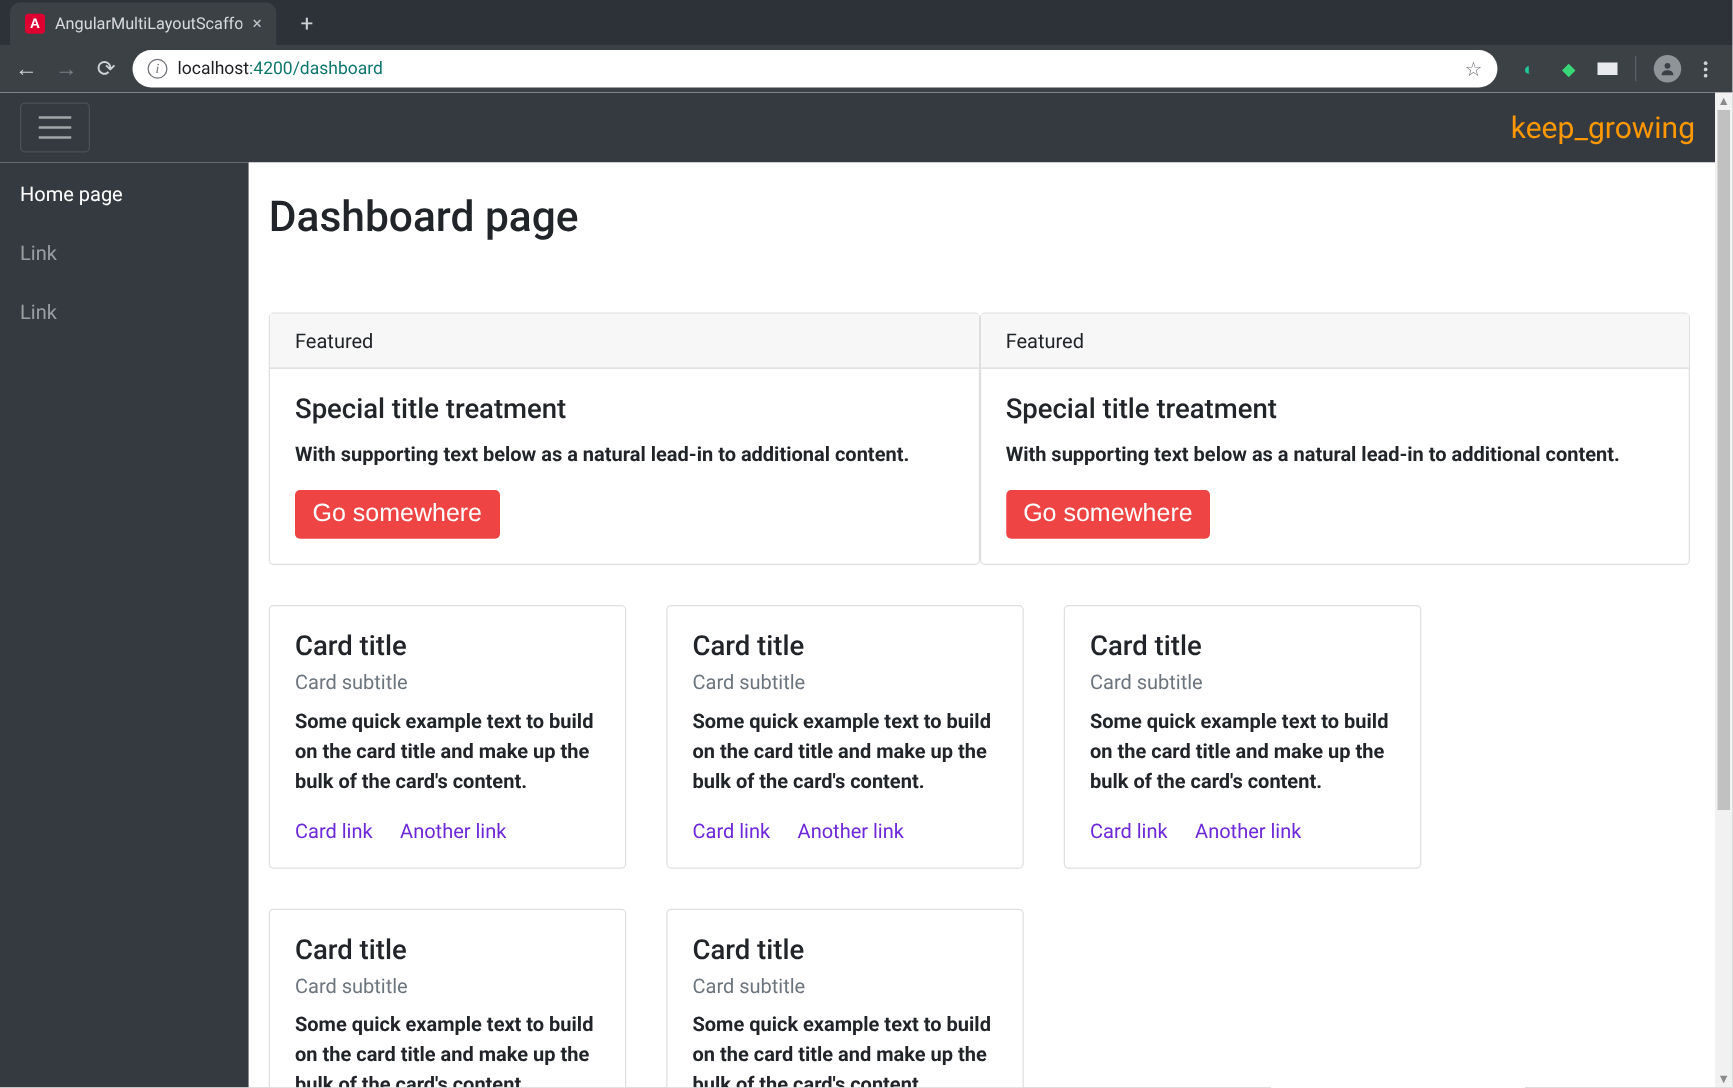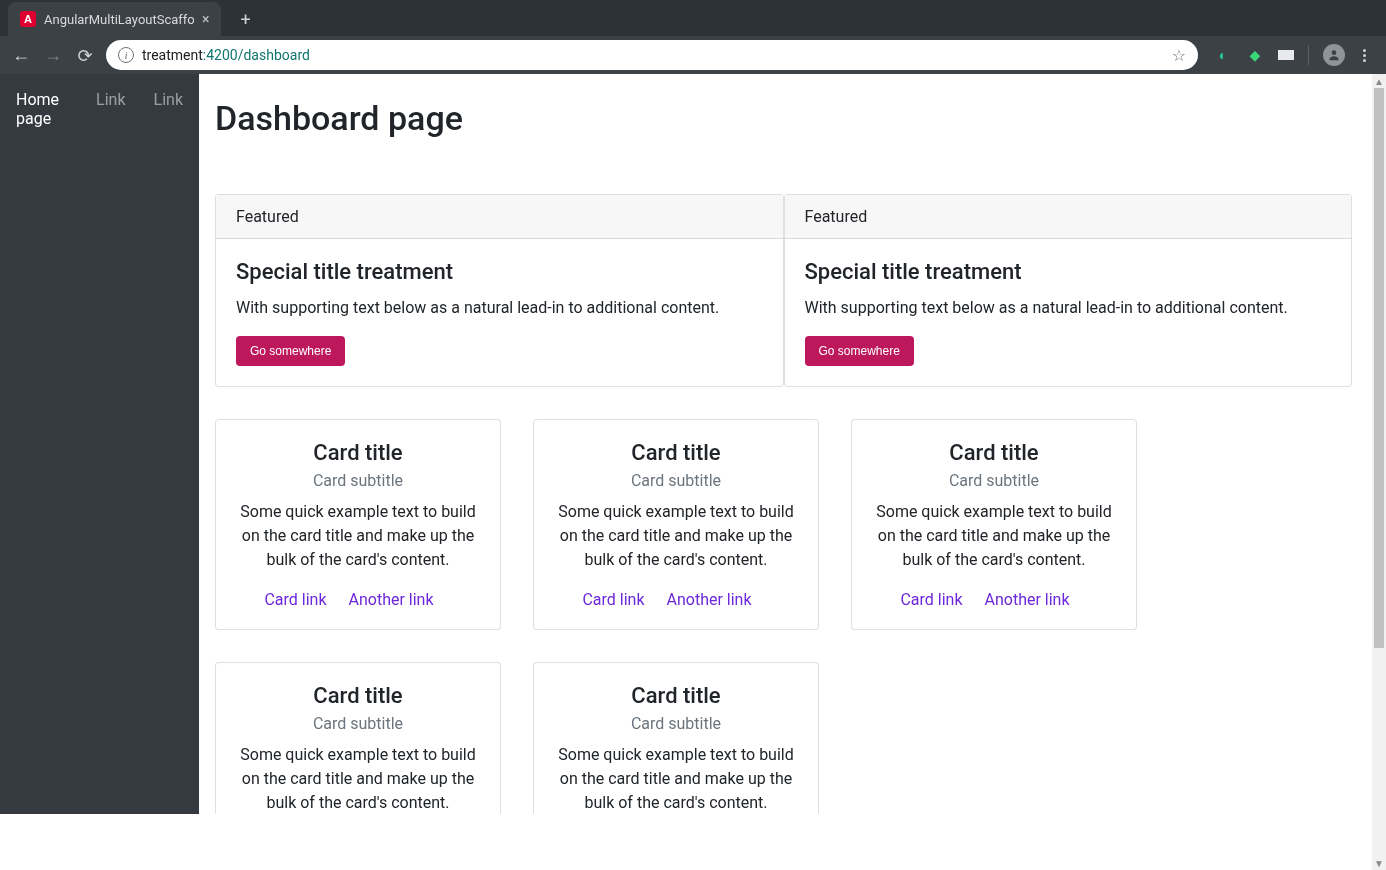--- a/index.html
+++ b/index.html
@@ -75,45 +75,45 @@
     width: 56px; height: 40px; border: 1px solid rgba(255,255,255,0.12);
     border-radius: 4px; display:flex; align-items:center; justify-content:center;
   }
   .hamburger svg line { stroke: rgba(255,255,255,0.55); stroke-width:2; }
   .brand { color: #ff9800; font-size: 24px; }
 
   
   .app-body { display:flex; height: calc(100% - 56px); }
   .sidebar {
     width: 199px; background: #343a40; padding: 16px;
-    display:flex; flex-direction:row; gap: 28px;
+    display:flex; flex-direction:column; gap: 28px;
   }
   .sidebar a { color: rgba(255,255,255,0.5); text-decoration:none; font-size: 16px; }
   .sidebar a.active { color: #fff; }
 
   .content { flex:1; background:#fff; padding: 24px 20px 40px 16px; overflow:hidden; }
   .page-title { font-size: 34px; font-weight: 500; color:#212529; margin-bottom: 56px; }
 
   .row { display:flex; margin-bottom: 32px; }
   .col-half { flex:1; }
 
   .card { border:1px solid rgba(0,0,0,0.125); border-radius: 4px; background:#fff; }
   .card-header { padding: 12px 20px; background: #f7f7f8; border-bottom:1px solid rgba(0,0,0,0.125); color:#212529; font-size:16px; }
   .card-body { padding: 20px; }
   .card-title { font-size: 22px; font-weight:500; color:#212529; margin-bottom: 12px; }
   .card-subtitle { font-size: 16px; color:#6c757d; margin-bottom: 10px; margin-top:-6px; }
-  .card-text { font-size: 16px; color:#212529; margin-bottom: 16px; line-height:1.5; }
+  .card-text { font-size: 16px; color:#212529; margin-bottom: 16px; line-height:1.5;font-weight:bold; }
   .btn-primary {
-    display:inline-block; background:#be185d; color:#fff; border:none;
-    padding: 8px 14px; font-size:12px; border-radius:4px; cursor:pointer;
+    display:inline-block; background:#ef4444; color:#fff; border:none;
+    padding: 8px 14px; font-size:20px; border-radius:4px; cursor:pointer;
   }
   .card-link { color:#6d28d9; text-decoration:none; font-size:16px; margin-right: 18px; }
 
   .grid3 { display:flex; gap: 32px; margin-bottom: 32px; }
-  .grid3 .card { flex:0 0 286px;text-align:center; }
+  .grid3 .card { flex:0 0 286px; }
   .grid3 .card-body { padding: 20px; }
   .card .links-row { margin-top: 18px; }
 </style>
 </head>
 <body>
 
 <div class="browser-frame">
 
   <div class="tab-strip">
     <div class="tab">
@@ -123,21 +123,21 @@
     </div>
     <div class="new-tab-btn">+</div>
   </div>
 
   <div class="toolbar">
     <span class="nav-icon">←</span>
     <span class="nav-icon" style="color:#7d8186;">→</span>
     <span class="nav-icon">⟳</span>
     <div class="omnibox">
       <span class="info-icon">i</span>
-      <span><span class="url-host">treatment</span><span class="url-rest">:4200/dashboard</span></span>
+      <span><span class="url-host">localhost</span><span class="url-rest">:4200/dashboard</span></span>
       <span class="star">☆</span>
     </div>
     <div class="ext-icons">
       <span class="ext-icon" style="color:#20c997;">◐</span>
       <span class="ext-icon" style="color:#38d878;">◆</span>
       <span class="ext-icon" style="background:#e8eaed;width:16px;height:10px;"></span>
       <span class="divider"></span>
       <span class="profile-icon">
         <svg width="14" height="14" viewBox="0 0 24 24" fill="#3c4146">
             <circle cx="12" cy="8" r="4"></circle>
@@ -148,20 +148,30 @@
           <span></span>
           <span></span>
           <span></span>
         </div>
     </div>
   </div>
 
   <div class="viewport">
     <div class="page-scroll">
 
+      <div class="app-header">
+        <div class="hamburger">
+          <svg width="30" height="24" viewBox="0 0 30 24">
+            <line x1="2" y1="4" x2="28" y2="4"></line>
+              <line x1="2" y1="12" x2="28" y2="12"></line>
+              <line x1="2" y1="20" x2="28" y2="20"></line>
+          </svg>
+        </div>
+        <div class="brand">keep_growing</div>
+      </div>
 
       <div class="app-body">
         <nav class="sidebar">
           <a href="#" class="active">Home page</a>
           <a href="#">Link</a>
           <a href="#">Link</a>
         </nav>
 
         <main class="content">
           <h1 class="page-title">Dashboard page</h1>

